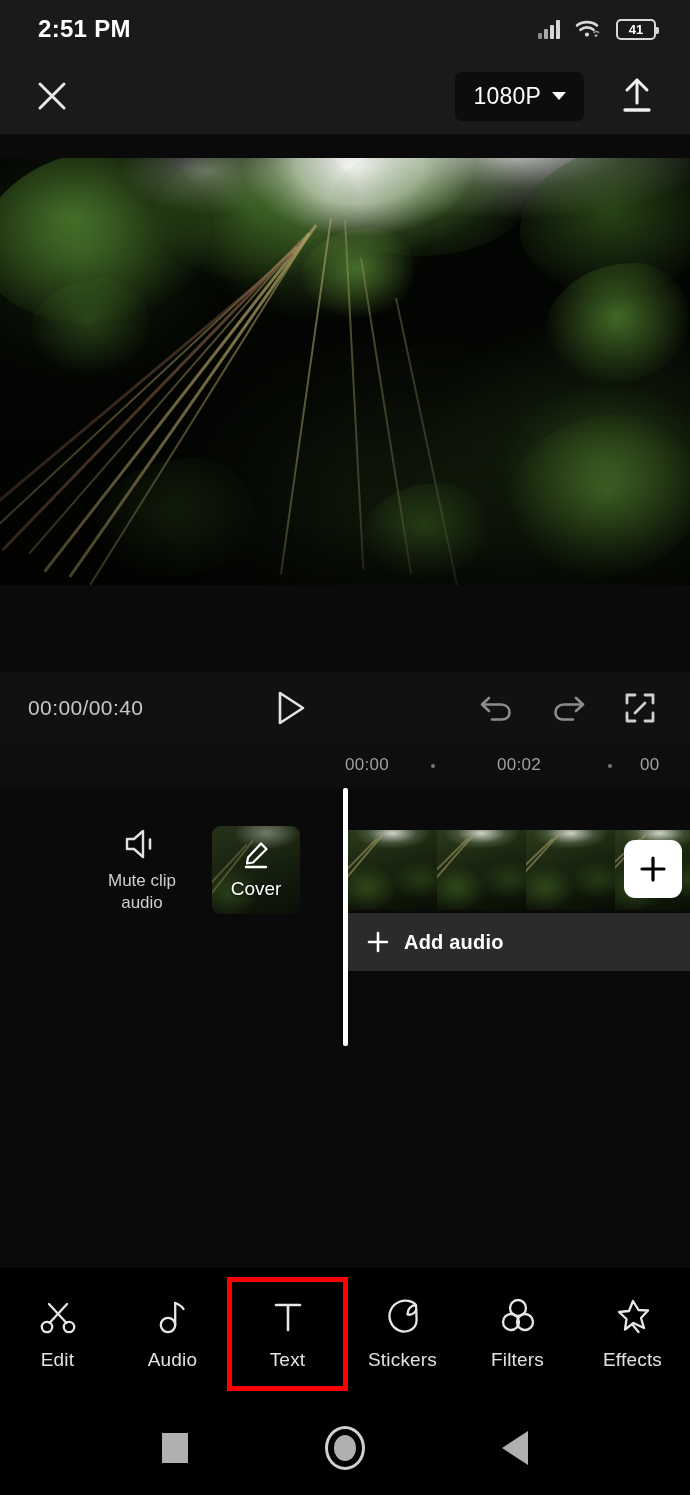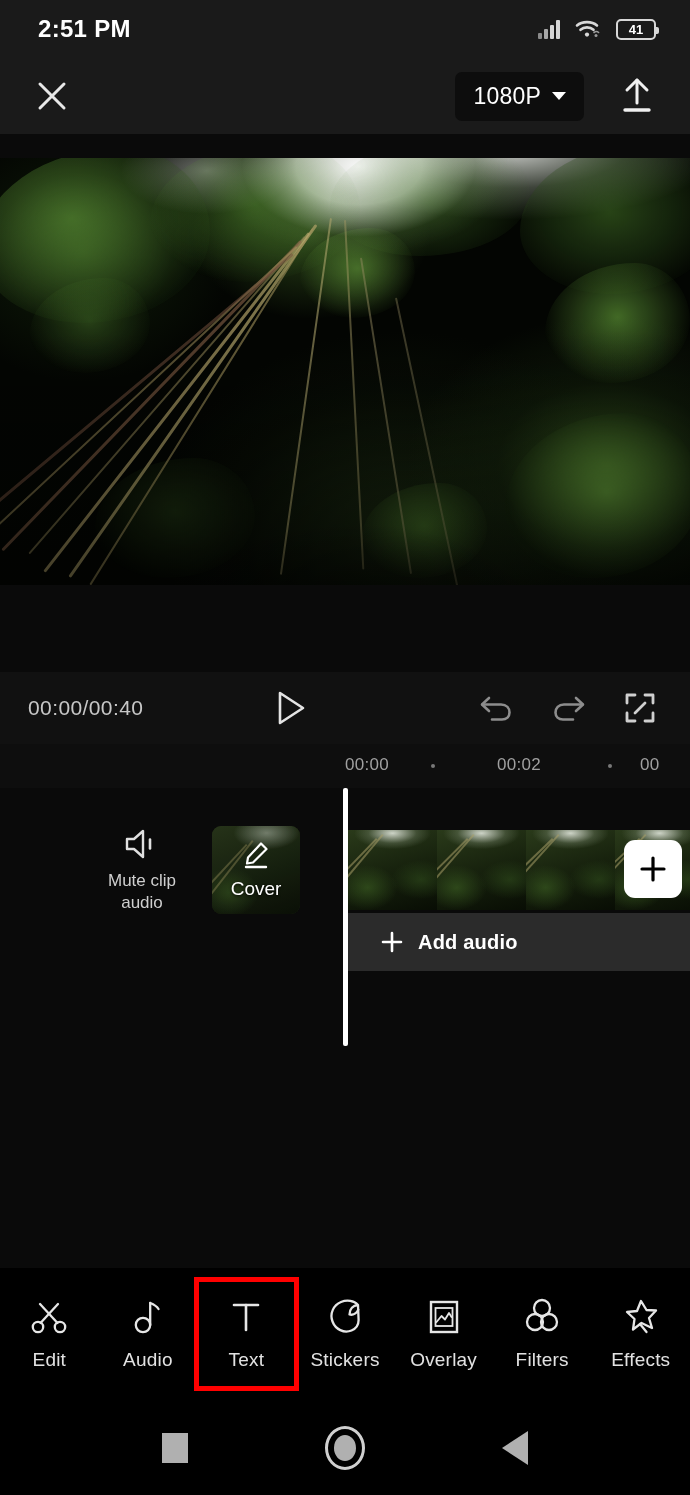--- a/index.html
+++ b/index.html
@@ -373,21 +373,21 @@
   }
   .audio-track {
     position: absolute;
     left: 348px;
     top: 125px;
     right: 0;
     height: 58px;
     background: #2b2b2b;
     display: flex;
     align-items: center;
-    padding-left: 32px;
+    padding-left: 18px;
     box-sizing: border-box;
     gap: 14px;
     cursor: pointer;
   }
   .audio-track .aalbl {
     font-size: 20px;
     font-weight: bold;
     color: #ffffff;
     letter-spacing: 0.2px;
   }
@@ -665,28 +665,20 @@
     </div>
 
     <div class="tool">
       <svg width="40" height="40" viewBox="0 0 40 40">
         <path d="M33 8 C29 3.5, 22 2.5, 16 5 C8.5 8, 4.5 16.5, 7.5 24.5 C10.5 32.5, 19 36.5, 26.5 33.5 C31 31.6, 33.6 27.6, 33.6 23 L33 8 Z" stroke="#e6e6e6" stroke-width="2.3" fill="none" stroke-linejoin="round"></path>
         <path d="M33 8 C28 8.5, 24.5 12, 24.5 17.5 C28.5 18.5, 32 16 33.6 12" stroke="#e6e6e6" stroke-width="2.3" fill="none" stroke-linejoin="round"></path>
       </svg>
       <span class="tlabel">Stickers</span>
     </div>
 
-    <div class="tool">
-      <svg width="40" height="40" viewBox="0 0 40 40">
-        <rect x="7" y="5" width="26" height="30" stroke="#e6e6e6" stroke-width="2.4" fill="none"></rect>
-        <rect x="11.5" y="11" width="17" height="18" stroke="#e6e6e6" stroke-width="1.8" fill="none"></rect>
-        <path d="M12.5 25 L17.5 19 L21 22.5 L25 16 L27.5 20" stroke="#e6e6e6" stroke-width="1.8" fill="none" stroke-linecap="round" stroke-linejoin="round"></path>
-      </svg>
-      <span class="tlabel">Overlay</span>
-    </div>
 
     <div class="tool">
       <svg width="40" height="40" viewBox="0 0 40 40">
         <circle cx="20" cy="11" r="8" stroke="#e6e6e6" stroke-width="2.3" fill="none"></circle>
         <circle cx="13" cy="25" r="8" stroke="#e6e6e6" stroke-width="2.3" fill="none"></circle>
         <circle cx="27" cy="25" r="8" stroke="#e6e6e6" stroke-width="2.3" fill="none"></circle>
       </svg>
       <span class="tlabel">Filters</span>
     </div>
 

